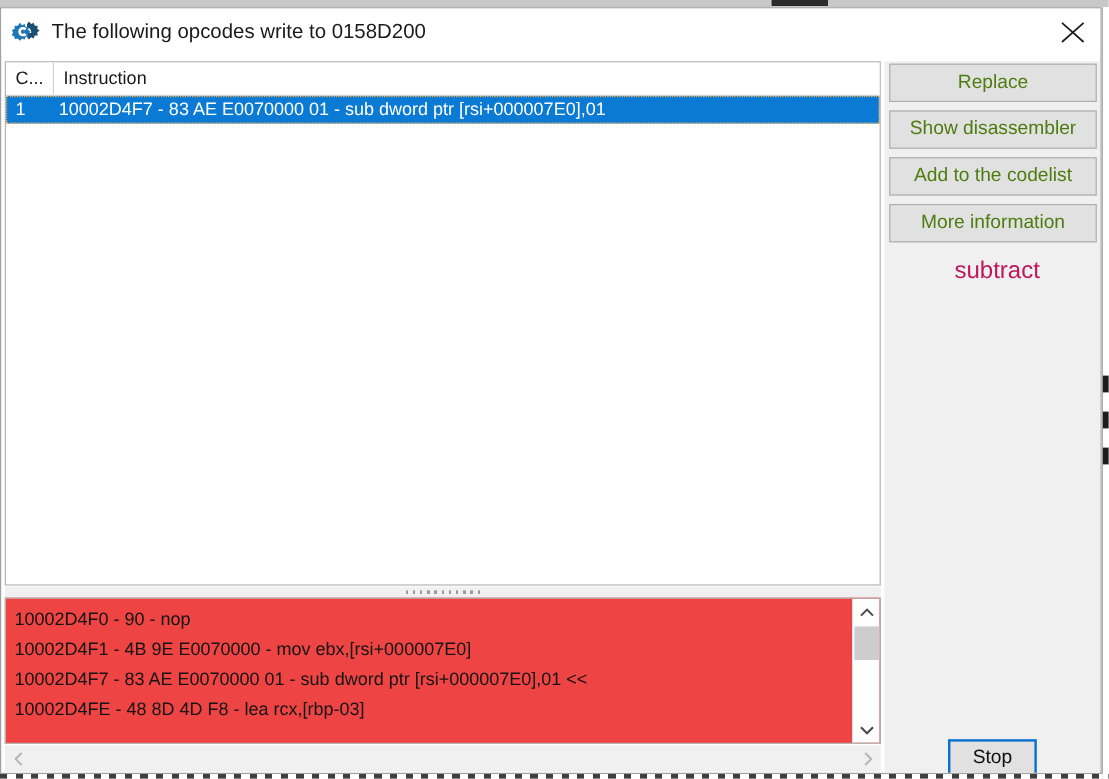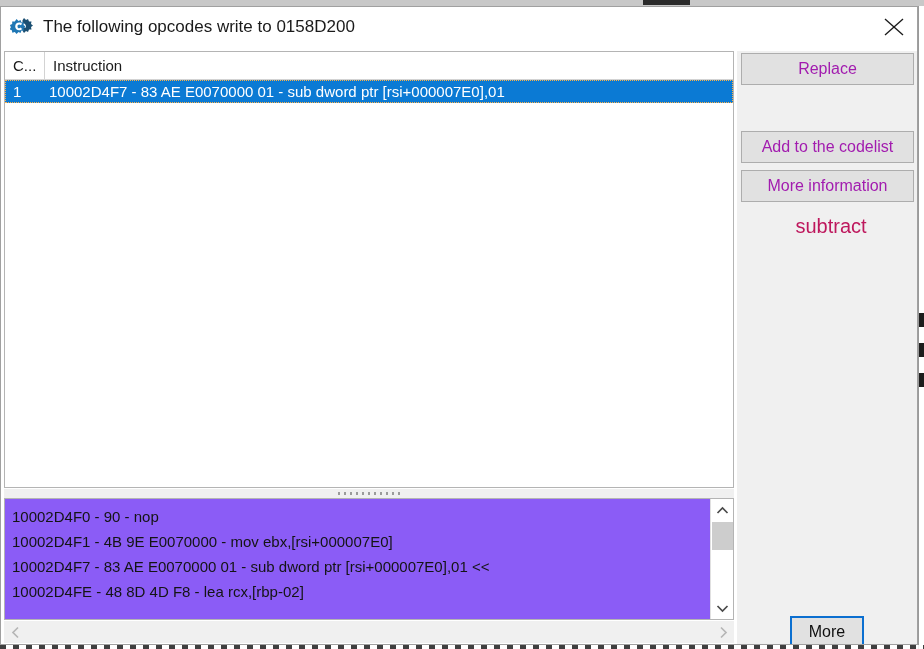--- a/index.html
+++ b/index.html
@@ -171,21 +171,21 @@
     height: 3px;
     background-image: repeating-linear-gradient(90deg,#9b9b9b 0 2px,transparent 2px 6px);
   }
 
   
   .disasm-panel {
     position: absolute;
     left: 3px; top: 491px;
     width: 730px;
     height: 122px;
-    background: #8b5cf6;
+    background: #ef4444;
     border: 1px solid #b4b4b4;
     box-sizing: border-box;
     overflow: hidden;
   }
   .disasm-lines {
     position: absolute;
     left: 0; top: 0;
     width: 706px;
     padding: 5px 0 0 7px;
     box-sizing: border-box;
@@ -256,21 +256,21 @@
   .side-btn {
     position: absolute;
     left: 4px;
     width: 173px;
     height: 32px;
     background: #e1e1e1;
     border: 1px solid #adadad;
     box-sizing: border-box;
     font-family: "Liberation Sans", sans-serif;
     font-size: 16px;
-    color: #a21caf;
+    color: #4d7c0f;
     text-align: center;
     line-height: 30px;
     white-space: nowrap;
     overflow: hidden;
     cursor: default;
   }
   .side-note {
     position: absolute;
     left: 4px; top: 164px;
     width: 180px;
@@ -344,21 +344,21 @@
 
     <div class="splitter">
       <div class="splitter-grip"></div>
     </div>
 
     <div class="disasm-panel">
       <div class="disasm-lines">
         <div class="disasm-line">10002D4F0 - 90 - nop</div>
         <div class="disasm-line">10002D4F1 - 4B 9E E0070000  - mov ebx,[rsi+000007E0]</div>
         <div class="disasm-line">10002D4F7 - 83 AE E0070000 01 - sub dword ptr [rsi+000007E0],01 &lt;&lt;</div>
-        <div class="disasm-line">10002D4FE - 48 8D 4D F8  - lea rcx,[rbp-02]</div>
+        <div class="disasm-line">10002D4FE - 48 8D 4D F8  - lea rcx,[rbp-03]</div>
       </div>
       <div class="vscroll">
         <div class="arrow up">
           <svg width="13" height="9" viewBox="0 0 13 9">
               <polyline points="1.5,7 6.5,2 11.5,7" fill="none" stroke="#4a4a4a" stroke-width="1.7"></polyline>
             </svg>
         </div>
         <div class="vthumb"></div>
         <div class="arrow down">
           <svg width="13" height="9" viewBox="0 0 13 9">
@@ -376,20 +376,21 @@
       </div>
       <div class="arrow right">
         <svg width="9" height="13" viewBox="0 0 9 13">
             <polyline points="2,1.5 7,6.5 2,11.5" fill="none" stroke="#b6b6b6" stroke-width="1.7"></polyline>
           </svg>
       </div>
     </div>
 
     <div class="side-panel">
       <div class="side-btn" style="top:2px;">Replace</div>
+      <div class="side-btn" style="top:41px;">Show disassembler</div>
       <div class="side-btn" style="top:119px;">More information</div>
       <div class="side-btn" style="top:80px;">Add to the codelist</div>
       <div class="side-note">subtract</div>
-      <div class="stop-btn">More</div>
+      <div class="stop-btn">Stop</div>
     </div>
 
   </div>
 </div>
 
 </body></html>

